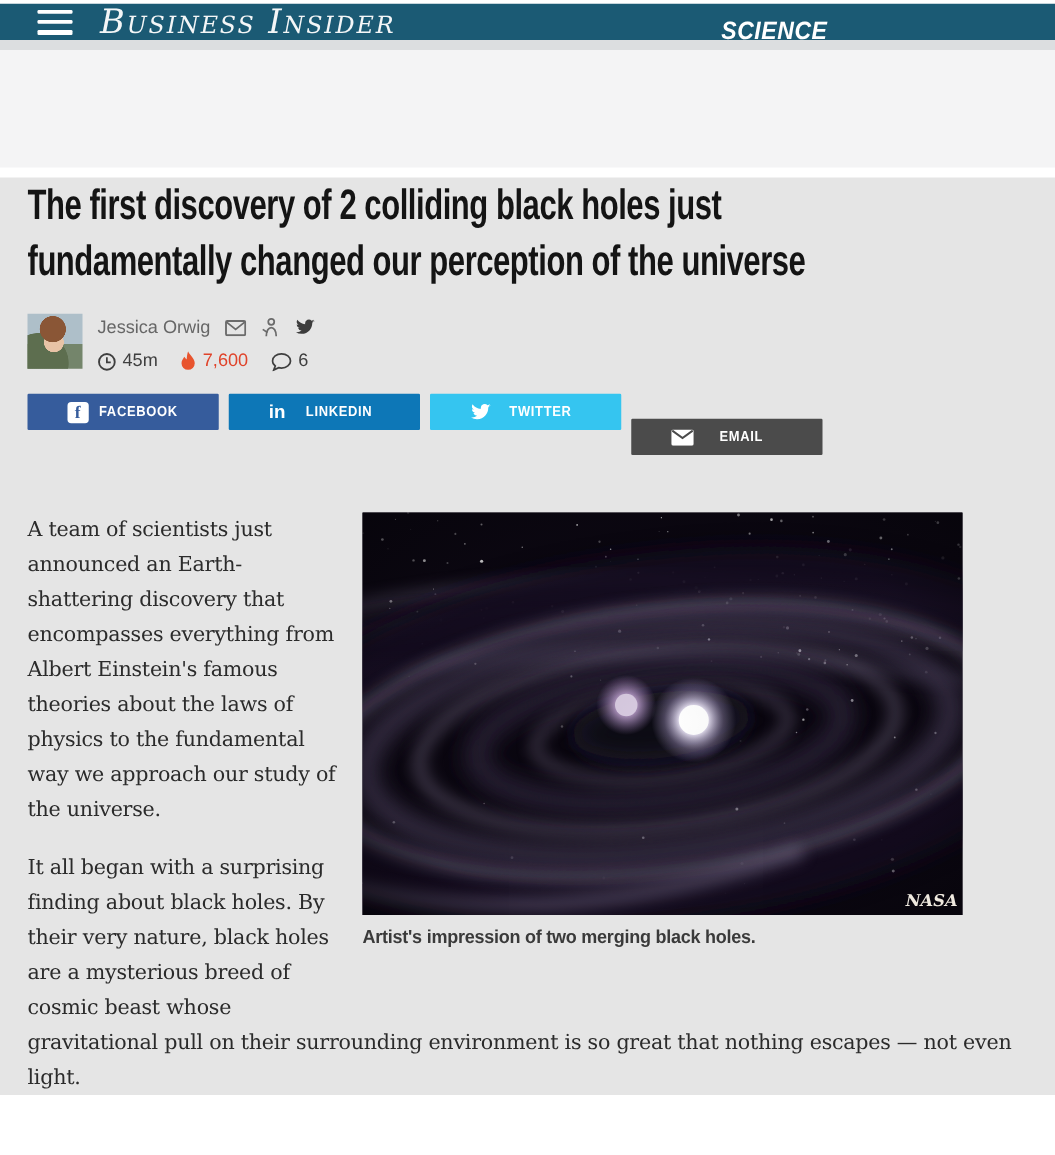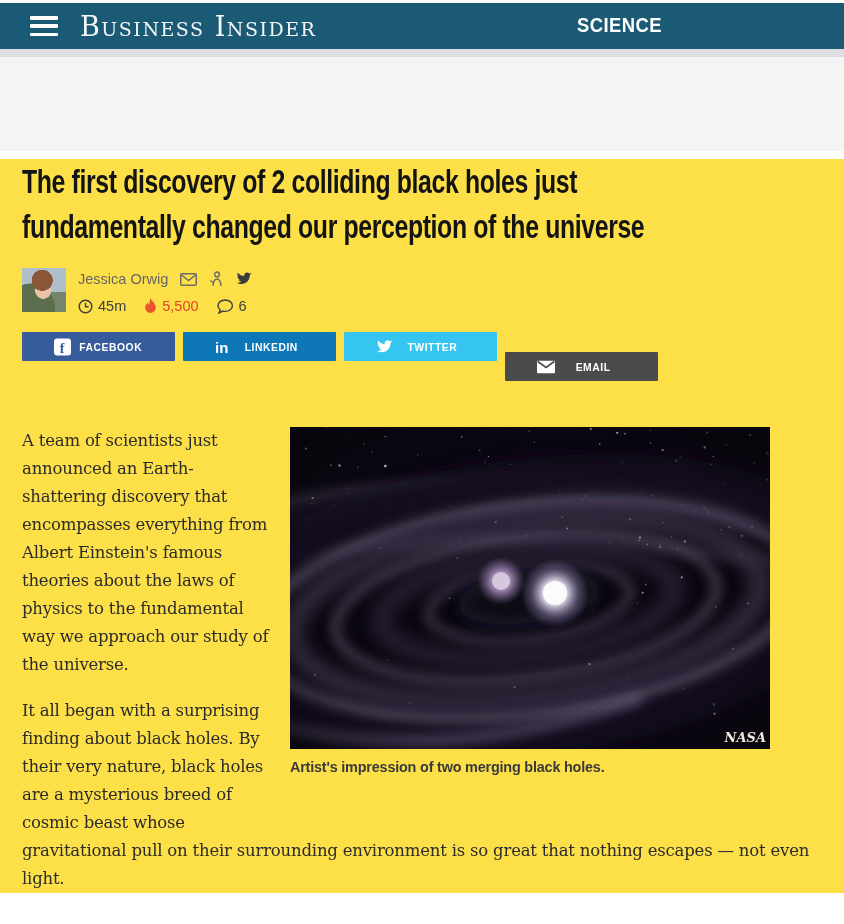--- a/index.html
+++ b/index.html
@@ -5,23 +5,24 @@
   * { margin:0; padding:0; box-sizing:border-box; }
   html,body { background:#fff; }
   body {
     width:844px; height:924px; overflow:hidden;
     font-family:"Liberation Sans", sans-serif;
     position:relative;
   }
   
   .topstrip { height:3px; background:#fff; }
   .navbar {
-    height:46px; background:#1b5a74;
+    height:29px; background:#1b5a74;
     display:flex; align-items:center;
     position:relative;
+    font-style:italic;
   }
   .hamburger { width:28px; height:20px; margin-left:30px; display:flex; flex-direction:column; justify-content:space-between; cursor:pointer; }
   .hamburger span { display:block; height:3.5px; background:#fff; border-radius:1px; }
   .brand {
     margin-left:22px;
     color:#f4f6f7;
     font-family:"DejaVu Serif","Liberation Serif",serif;
     font-variant:small-caps;
     font-size:27px; letter-spacing:1.5px; font-weight:500;
     cursor:pointer;
@@ -29,21 +30,21 @@
   .section-label {
     position:absolute; left:577px; top:11px;
     color:#fff; font-weight:bold; font-size:20px; letter-spacing:0.5px;
     transform:scaleX(.92); transform-origin:0 0;
     cursor:pointer;
   }
   .divider-strip { height:8px; background:#dcdee0; }
   .ad-area { height:94px; background:#f4f4f5; }
 
   
-  .content { padding:0 22px; background:#fde047; }
+  .content { padding:0 22px; background:#e5e5e5; }
   .headline { margin-top:8px; overflow:hidden; }
   .headline .hl-line {
     display:block; white-space:nowrap;
     font-weight:bold; font-size:34px; line-height:45px; color:#141414;
     letter-spacing:-0.5px;
     transform:scaleX(.73); transform-origin:0 50%;
     width:1120px;
   }
 
   
@@ -155,21 +156,21 @@
           <svg width="15" height="15" viewBox="0 0 15 15">
               <circle cx="7.5" cy="7.5" r="6.3" fill="none" stroke="#3f3f3f" stroke-width="1.5"></circle>
               <path d="M7.5 3.8 V7.8 H10.6" fill="none" stroke="#3f3f3f" stroke-width="1.4"></path>
             </svg>
           <span>45m</span>
         </span>
         <span class="stat">
           <svg width="13" height="16" viewBox="0 0 13 16">
               <path fill="#e8542e" d="M6.5 0 C7.5 3 11.8 5.4 11.8 9.6 A5.3 5.3 0 0 1 1.2 9.6 C1.2 7.2 2.6 6 3.4 4.4 C4.6 6 5.4 6.6 5.4 6.6 C5.4 6.6 5.4 3.2 6.5 0 Z"></path>
             </svg>
-          <span class="views-count">5,500</span>
+          <span class="views-count">7,600</span>
         </span>
         <span class="stat">
           <svg width="17" height="15" viewBox="0 0 17 15">
               <path d="M8.2 1 C12.2 1 15.4 3.5 15.4 6.7 C15.4 9.9 12.2 12.4 8.2 12.4 C7.4 12.4 6.6 12.3 5.9 12.1 L2 14 L3.2 10.8 C1.8 9.7 1 8.3 1 6.7 C1 3.5 4.2 1 8.2 1 Z" fill="none" stroke="#3f3f3f" stroke-width="1.4"></path>
             </svg>
           <span>6</span>
         </span>
       </div>
     </div>
   </div>

